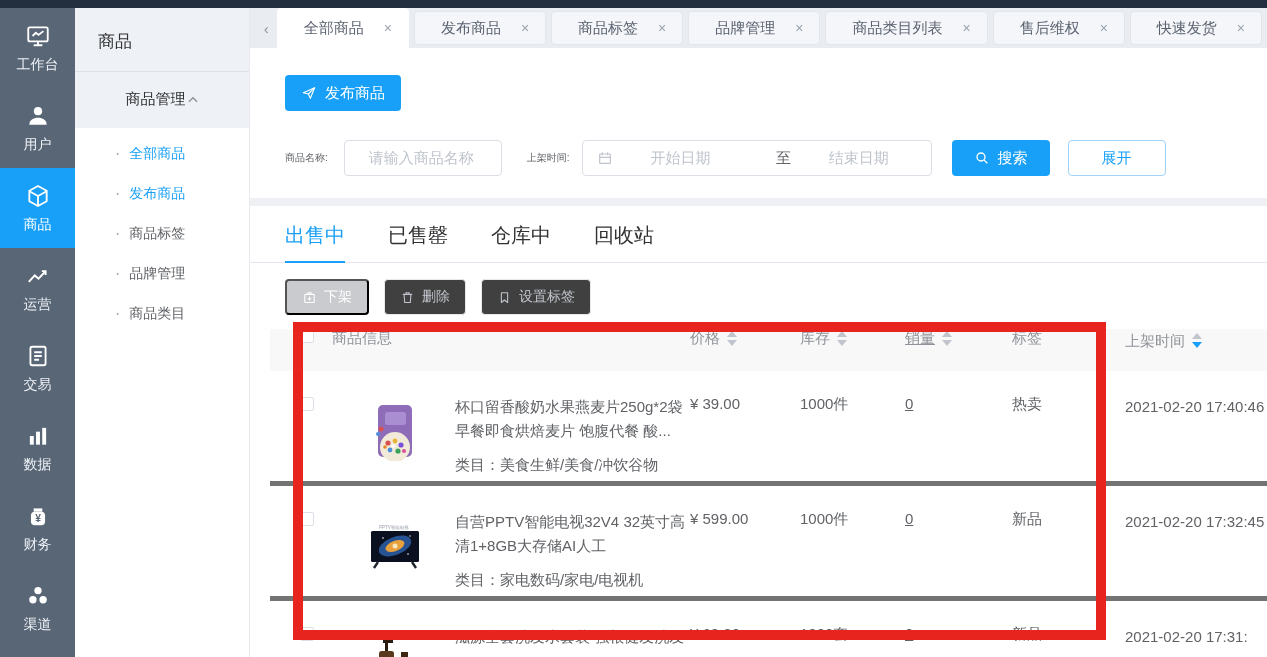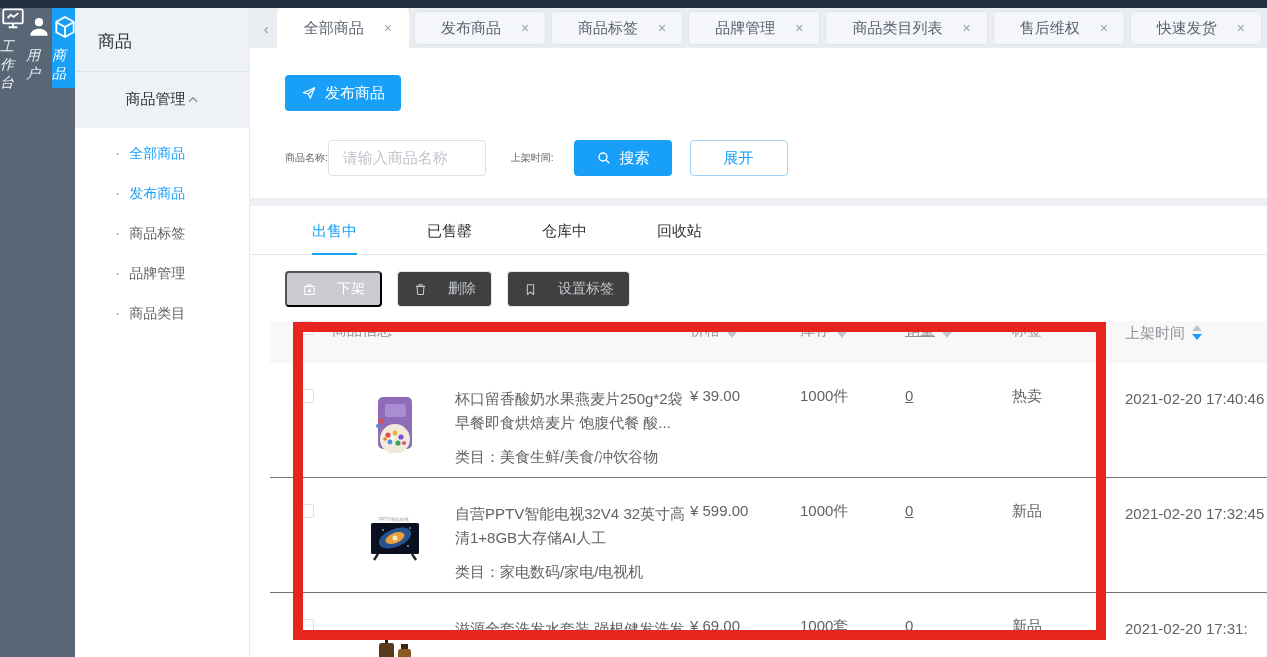--- a/index.html
+++ b/index.html
@@ -7,21 +7,21 @@
     --txt:#606266; --txt-dark:#303133; --txt-muted:#909399; --txt-faint:#bfc4cc;
     --border:#dcdfe6; --border-lite:#e4e7ed;
   }
   *{margin:0;padding:0;box-sizing:border-box;}
   body{font-family:"Liberation Sans","DejaVu Sans",sans-serif;background:#fff;}
   #app{position:relative;width:1267px;height:657px;overflow:hidden;background:#fff;}
 
   .topstrip{position:absolute;left:0;top:0;width:1267px;height:8px;background:var(--topbar);}
 
   
-  .iconbar{position:absolute;left:0;top:8px;width:75px;height:649px;background:var(--sidebar);display:flex;flex-direction:row;font-style:italic;}
+  .iconbar{position:absolute;left:0;top:8px;width:75px;height:649px;background:var(--sidebar);display:flex;flex-direction:column;}
   .ibar-item{height:80px;display:flex;flex-direction:column;align-items:center;justify-content:center;gap:7px;color:#eef2f7;font-size:14px;cursor:pointer;}
   .ibar-item.active{background:var(--accent);color:#fff;}
   .ibar-item svg{width:26px;height:26px;display:block;}
 
   
   .subbar{position:absolute;left:75px;top:8px;width:175px;height:649px;background:#fff;border-right:1px solid #e8eaee;}
   .subbar-head{background:#eef1f5;height:120px;}
   .subbar-title{font-size:17px;color:var(--txt-dark);padding:22px 0 0 23px;height:64px;border-bottom:1px solid #dde1e8;}
   .subbar-group{display:flex;align-items:center;justify-content:center;padding:0 22px 0 23px;height:55px;font-size:15px;color:var(--txt-dark);cursor:pointer;}
   .subbar-group svg{width:14px;height:14px;}
@@ -39,41 +39,41 @@
   .tab-close{color:#9aa3ad;font-size:14px;cursor:pointer;}
 
   
   .section-search{position:relative;height:150px;background:#fff;}
   .btn{display:inline-flex;align-items:center;justify-content:center;gap:8px;border-radius:4px;font-size:15px;height:36px;cursor:pointer;border:1px solid transparent;}
   .btn svg{width:16px;height:16px;}
   .btn-publish{position:absolute;left:35px;top:27px;width:116px;background:var(--accent);color:#fff;}
   .search-row{position:absolute;left:35px;top:92px;display:flex;align-items:center;height:36px;}
   .flabel{font-size:10px;color:var(--txt);white-space:nowrap;}
   .input{display:flex;align-items:center;height:36px;border:1px solid var(--border);border-radius:4px;background:#fff;}
-  .name-input{width:158px;margin-left:0;padding-left:14px;}
+  .name-input{width:158px;margin-left:16px;padding-left:24px;}
   .placeholder{color:var(--txt-faint);font-size:15px;}
   .time-label{margin-left:25px;}
   .datebox{width:350px;margin-left:12px;padding:0 14px;gap:10px;}
   .datebox svg{width:16px;height:16px;flex:none;}
   .date-start{flex:1;text-align:left;padding-left:28px;}
   .date-to{color:var(--txt);font-size:15px;}
   .date-end{flex:1;text-align:center;}
   .btn-search{width:98px;margin-left:20px;background:var(--accent);color:#fff;}
   .btn-expand{width:98px;margin-left:18px;background:#fff;color:var(--accent);border:1px solid #9ed2fb;}
 
   .divider-band{height:8px;background:#eef0f3;}
 
   
   .section-list{position:relative;background:#fff;}
   .stabs{display:flex;gap:43px;padding:16px 0 0 35px;border-bottom:1px solid var(--border-lite);}
-  .stab{font-size:15px;color:var(--txt-dark);padding-bottom:13px;cursor:pointer;position:relative;margin-left:27px;}
+  .stab{font-size:20px;color:var(--txt-dark);padding-bottom:13px;cursor:pointer;position:relative;}
   .stab.active{color:var(--accent);}
   .stab.active::after{content:"";position:absolute;left:0;right:0;bottom:-1px;height:2px;background:var(--accent);}
   .action-row{display:flex;gap:15px;padding:16px 0 0 35px;}
-  .abtn{display:inline-flex;align-items:center;gap:20px;height:36px;padding:0 15px;border-radius:4px;font-size:14px;cursor:not-allowed;}
+  .abtn{display:inline-flex;align-items:center;gap:7px;height:36px;padding:0 15px;border-radius:4px;font-size:14px;cursor:not-allowed;}
   .abtn svg{width:15px;height:15px;}
   .abtn-takedown{background:#c9cbce;color:#fff;}
   .abtn-outline{background:#404040;border:1px solid #e6e9ee;color:#c0c4cc;}
 
   .table{margin:14px 0 0 20px;width:997px;font-size:15px;color:var(--txt);}
   .thead{display:flex;background:#f8f8f9;height:42px;align-items:flex-start;color:var(--txt-muted);}
   .cell{flex:none;}
   .c-check{width:62px;padding-left:30px;}
   .c-info{width:358px;display:flex;}
   .c-price{width:110px;}
@@ -81,21 +81,21 @@
   .c-sales{width:107px;text-decoration:underline;}
   .c-tag{width:113px;}
   .c-time{width:142px;word-break:break-all;line-height:23px;}
   .hcell{display:flex;align-items:center;}
   .sort{display:inline-flex;flex-direction:column;gap:3px;margin-left:7px;}
   .sort i{display:block;width:0;height:0;border-left:5px solid transparent;border-right:5px solid transparent;}
   .sort .up{border-bottom:6px solid #c0c4cc;}
   .sort .down{border-top:6px solid #c0c4cc;}
   .sort.desc .down{border-top-color:var(--accent);}
   .checkbox{display:inline-block;width:14px;height:14px;border:1px solid var(--border);border-radius:2px;background:#fff;cursor:pointer;}
-  .trow{display:flex;border-bottom:1px solid #737373;min-height:115px;align-items:flex-start;padding:24px 0 0 0;}
+  .trow{display:flex;border-bottom:5px solid #737373;min-height:115px;align-items:flex-start;padding:24px 0 0 0;}
   .trow .c-check{padding-top:2px;}
   .pimg{display:block;width:60px;height:60px;margin:6px 0 0 33px;flex:none;}
   .pimg svg{width:60px;height:60px;display:block;}
   .pmeta{margin-left:30px;width:235px;}
   .ptitle{line-height:24px;color:var(--txt);cursor:pointer;}
   .pcat{margin-top:13px;color:var(--txt);}
 
   
   .annotation{position:absolute;left:293px;top:322px;width:813px;height:318px;border:10px solid var(--red);pointer-events:none;z-index:50;}
 </style>
@@ -258,20 +258,29 @@
             <path d="M11 13.5L20.5 4"></path>
           </svg>
         <span>发布商品</span>
       </button>
       <div class="search-row">
         <span class="flabel">商品名称:</span>
         <div class="input name-input">
           <span class="placeholder">请输入商品名称</span>
         </div>
         <span class="flabel time-label">上架时间:</span>
+        <div class="input datebox">
+          <svg viewBox="0 0 24 24" fill="none" stroke="#c0c4cc" stroke-width="1.8">
+              <rect x="4" y="6" width="16" height="14" rx="1"></rect>
+              <path d="M4 11h16M8 3.5V8M16 3.5V8"></path>
+            </svg>
+          <span class="placeholder date-start">开始日期</span>
+          <span class="date-to">至</span>
+          <span class="placeholder date-end">结束日期</span>
+        </div>
         <button class="btn btn-search">
           <svg viewBox="0 0 24 24" fill="none" stroke="#fff" stroke-width="2">
               <circle cx="10.5" cy="10.5" r="6"></circle>
               <path d="M15.2 15.2L20 20"></path>
             </svg>
           <span>搜索</span>
         </button>
         <button class="btn btn-expand">
           <span>展开</span>
         </button>

